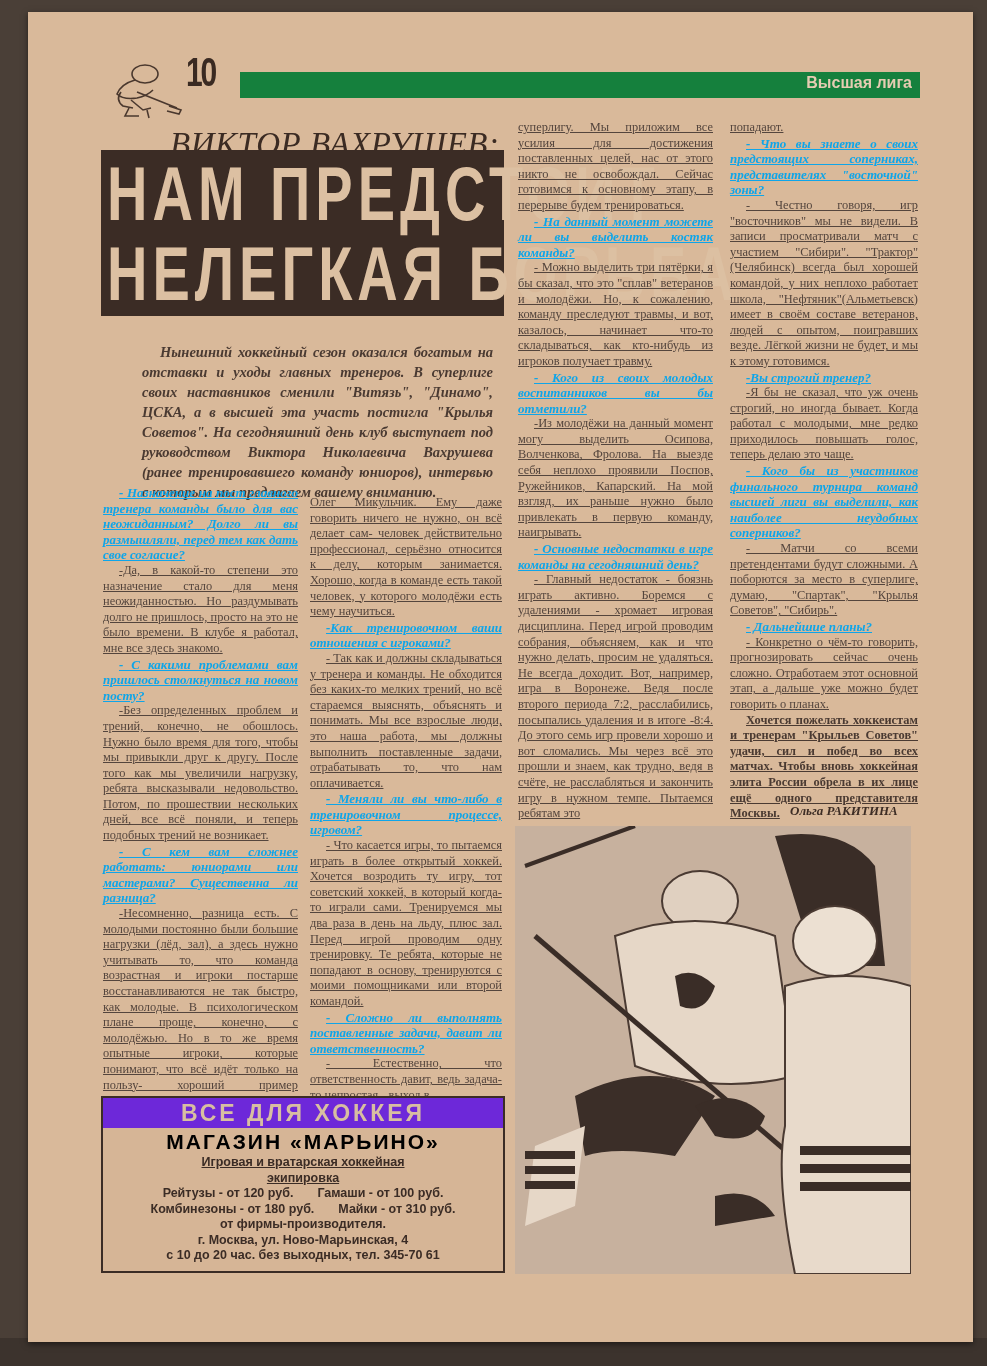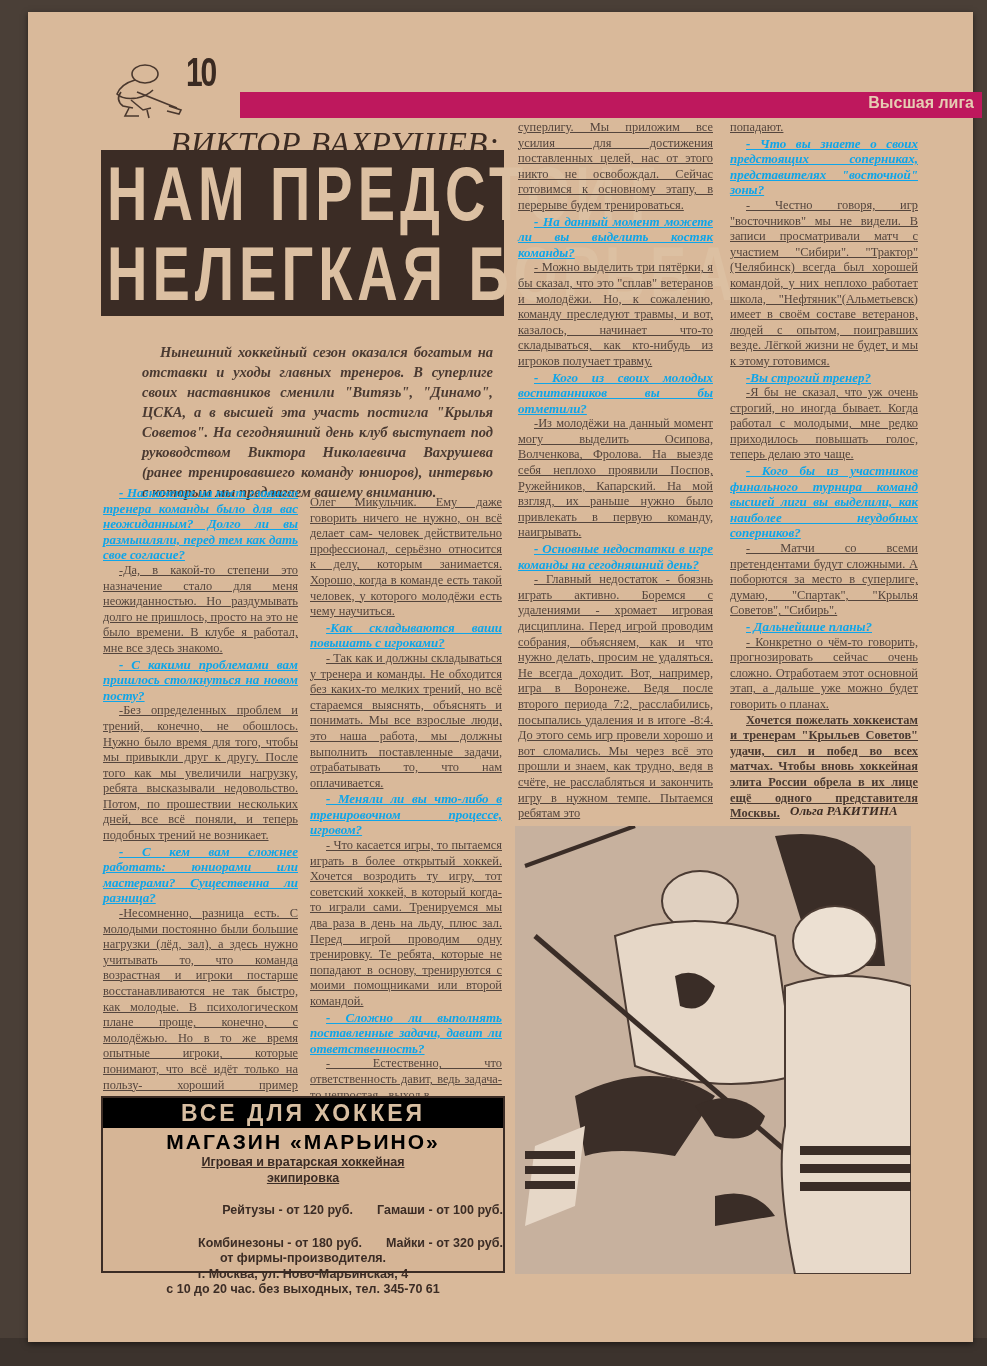--- a/index.html
+++ b/index.html
@@ -1,39 +1,39 @@
 <!DOCTYPE html>
 <html><head>
 <meta charset="utf-8">
 <style>
   html,body{margin:0;padding:0;}
   body{width:987px;height:1366px;background:#4a3f37;position:relative;overflow:hidden;font-family:"Liberation Serif",serif;}
   .page{position:absolute;left:28px;top:12px;width:945px;height:1330px;background:#d9b99a;box-shadow:0 2px 6px rgba(0,0,0,.5);}
   .page-shadow{position:absolute;left:0;top:1338px;width:987px;height:28px;background:#3c332d;}
   .logo{position:absolute;left:107px;top:62px;width:80px;height:58px;}
   .page-num{position:absolute;left:186px;top:50px;font-family:"Liberation Sans",sans-serif;font-weight:bold;font-size:40px;color:#3a2a22;letter-spacing:-3px;transform:scaleX(.75);transform-origin:left;}
-  .rubric-bar{position:absolute;left:240px;top:92px;width:742px;height:26px;background:#be185d;}
+  .rubric-bar{position:absolute;left:240px;top:72px;width:680px;height:26px;background:#15803d;}
   .rubric-label{position:absolute;right:8px;top:2px;font-family:"Liberation Sans",sans-serif;font-weight:bold;font-size:16px;color:#e6ccb2;}
   .name{position:absolute;left:170px;top:126px;font-style:italic;font-size:33px;color:#3b2b23;letter-spacing:.5px;}
   .headline{position:absolute;left:101px;top:150px;width:403px;height:166px;background:#3b2c25;}
   .hl-line{position:absolute;left:6px;font-family:"Liberation Sans",sans-serif;font-weight:bold;color:#dcc0a2;font-size:56px;letter-spacing:5px;transform:scaleY(1.35);transform-origin:top left;white-space:nowrap;}
   .lead{position:absolute;left:130px;top:330px;width:375px;font-style:italic;font-weight:bold;font-size:14.5px;line-height:20px;color:#4a3a32;text-align:justify;}
   .lead p{margin:12px;text-indent:18px;}
   .col{position:absolute;font-size:12.4px;line-height:15.6px;color:#54453d;text-align:justify;hyphens:auto;}
   .col p{margin:0;text-indent:16px;text-decoration:underline;}
   .col p.q{font-style:italic;font-weight:bold;color:#0ea5e9;font-size:13px;}
   .col p.noind{text-indent:0;}
   .col p.closing{font-weight:bold;color:#4a3a32;}
   .byline{position:absolute;left:790px;top:803px;font-style:italic;font-weight:bold;font-size:13px;color:#3d2d25;}
   .ad{position:absolute;left:101px;top:1096px;width:400px;height:173px;border:2px solid #3b2c25;background:#d6b596;}
-  .ad-head{height:30px;background:#000000;color:#d8bea1;font-family:"Liberation Sans",sans-serif;font-weight:bold;font-size:23px;text-align:center;letter-spacing:3px;line-height:30px;}
+  .ad-head{height:30px;background:#6d28d9;color:#d8bea1;font-family:"Liberation Sans",sans-serif;font-weight:bold;font-size:23px;text-align:center;letter-spacing:3px;line-height:30px;}
   .ad-store{text-align:center;font-family:"Liberation Sans",sans-serif;font-weight:bold;font-size:21px;color:#000000;letter-spacing:2px;line-height:26px;margin-top:1px;}
   .ad-line{text-align:center;font-family:"Liberation Sans",sans-serif;font-weight:bold;font-size:12.5px;color:#3b2c25;line-height:15.5px;}
   .ad-line.u{text-decoration:underline;}
-  .ad-prices{display:flex;justify-content:flex-end;gap:24px;margin-top:17px;}
+  .ad-prices{display:flex;justify-content:center;gap:24px;}
   .photo{position:absolute;left:515px;top:826px;width:396px;height:448px;background:#b8a190;overflow:hidden;}
   .photo svg{width:100%;height:100%;}
 </style>
 </head>
 <body>
 
 <div class="page-shadow"></div>
 <div class="page"></div>
 
 <div class="logo">
@@ -69,21 +69,21 @@
   <p class="q">- Назначение на пост главного тренера команды было для вас неожиданным? Долго ли вы размышляли, перед тем как дать свое согласие?</p>
   <p>-Да, в какой-то степени это назначение стало для меня неожиданностью. Но раздумывать долго не пришлось, просто на это не было времени. В клубе я работал, мне все здесь знакомо.</p>
   <p class="q">- С какими проблемами вам пришлось столкнуться на новом посту?</p>
   <p>-Без определенных проблем и трений, конечно, не обошлось. Нужно было время для того, чтобы мы привыкли друг к другу. После того как мы увеличили нагрузку, ребята высказывали недовольство. Потом, по прошествии нескольких дней, все всё поняли, и теперь подобных трений не возникает.</p>
   <p class="q">- С кем вам сложнее работать: юниорами или мастерами? Существенна ли разница?</p>
   <p>-Несомненно, разница есть. С молодыми постоянно были большие нагрузки (лёд, зал), а здесь нужно учитывать то, что команда возрастная и игроки постарше восстанавливаются не так быстро, как молодые. В психологическом плане проще, конечно, с молодёжью. Но в то же время опытные игроки, которые понимают, что всё идёт только на пользу- хороший пример остальным. У нас это</p>
 </div>
 
 <div class="col" style="left:310px;top:495px;width:192px;">
   <p class="noind">Олег Микульчик. Ему даже говорить ничего не нужно, он всё делает сам- человек действительно профессионал, серьёзно относится к делу, которым занимается. Хорошо, когда в команде есть такой человек, у которого молодёжи есть чему научиться.</p>
-  <p class="q">-Как складываются ваши повышать с игроками?</p>
+  <p class="q">-Как тренировочном ваши отношения с игроками?</p>
   <p>- Так как и должны складываться у тренера и команды. Не обходится без каких-то мелких трений, но всё стараемся выяснять, объяснять и понимать. Мы все взрослые люди, это наша работа, мы должны выполнить поставленные задачи, отрабатывать то, что нам оплачивается.</p>
   <p class="q">- Меняли ли вы что-либо в тренировочном процессе, игровом?</p>
   <p>- Что касается игры, то пытаемся играть в более открытый хоккей. Хочется возродить ту игру, тот советский хоккей, в который когда-то играли сами. Тренируемся мы два раза в день на льду, плюс зал. Перед игрой проводим одну тренировку. Те ребята, которые не попадают в основу, тренируются с моими помощниками или второй командой.</p>
   <p class="q">- Сложно ли выполнять поставленные задачи, давит ли ответственность?</p>
   <p>- Естественно, что ответственность давит, ведь задача-то непростая - выход в</p>
 </div>
 
 <div class="col" style="left:518px;top:120px;width:195px;">
   <p class="noind">суперлигу. Мы приложим все усилия для достижения поставленных целей, нас от этого никто не освобождал. Сейчас готовимся к основному этапу, в перерыве будем тренироваться.</p>
   <p class="q">- На данный момент можете ли вы выделить костяк команды?</p>
@@ -113,21 +113,21 @@
   <div class="ad-head">ВСЕ ДЛЯ ХОККЕЯ</div>
   <div class="ad-store">МАГАЗИН «МАРЬИНО»</div>
   <div class="ad-line u">Игровая и вратарская хоккейная</div>
   <div class="ad-line u">экипировка</div>
   <div class="ad-prices">
     <span class="ad-line">Рейтузы - от 120 руб.</span>
     <span class="ad-line">Гамаши - от 100 руб.</span>
   </div>
   <div class="ad-prices">
     <span class="ad-line">Комбинезоны - от 180 руб.</span>
-    <span class="ad-line">Майки - от 320 руб.</span>
+    <span class="ad-line">Майки - от 310 руб.</span>
   </div>
   <div class="ad-line">от фирмы-производителя.</div>
   <div class="ad-line">г. Москва, ул. Ново-Марьинская, 4</div>
   <div class="ad-line">с 10 до 20 час. без выходных, тел. 345-70 61</div>
 </div>
 
 <div class="photo">
   <svg viewBox="0 0 396 448" preserveAspectRatio="none">
     <rect width="396" height="448" fill="#c2ab98"></rect>
     <path d="M0 0 L396 0 L396 448 L0 448 Z" fill="#c7b19e"></path>

